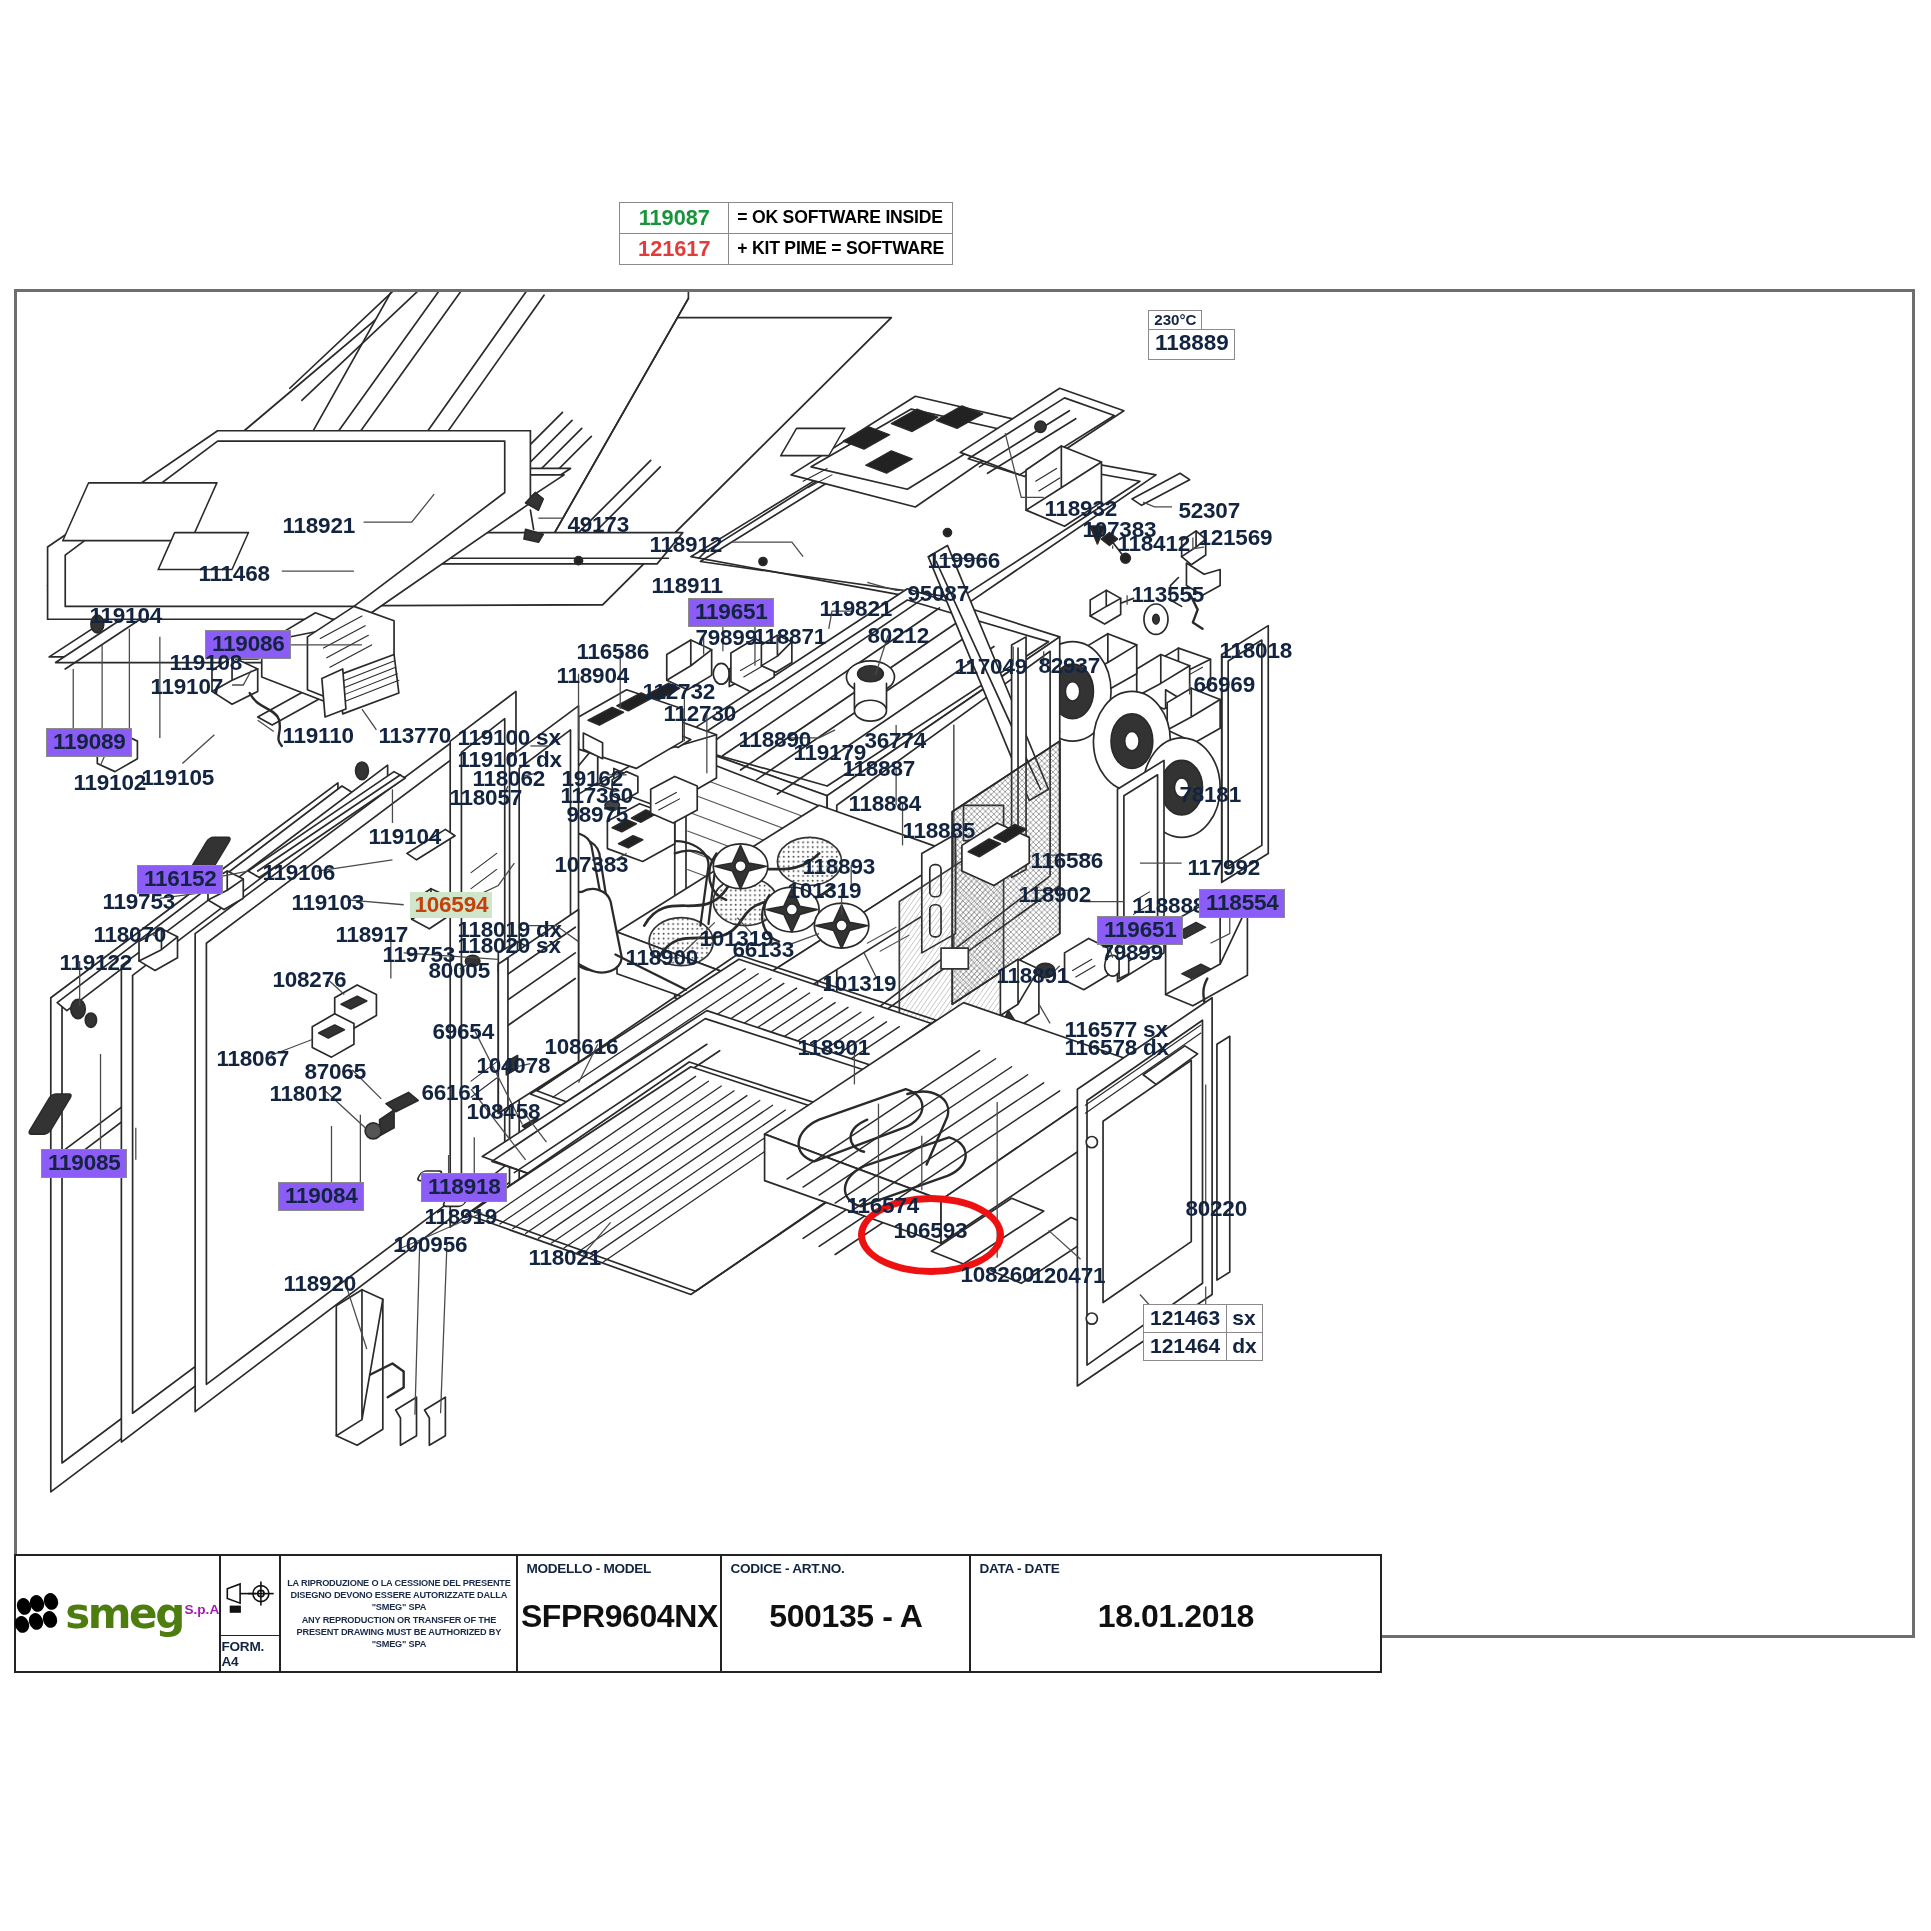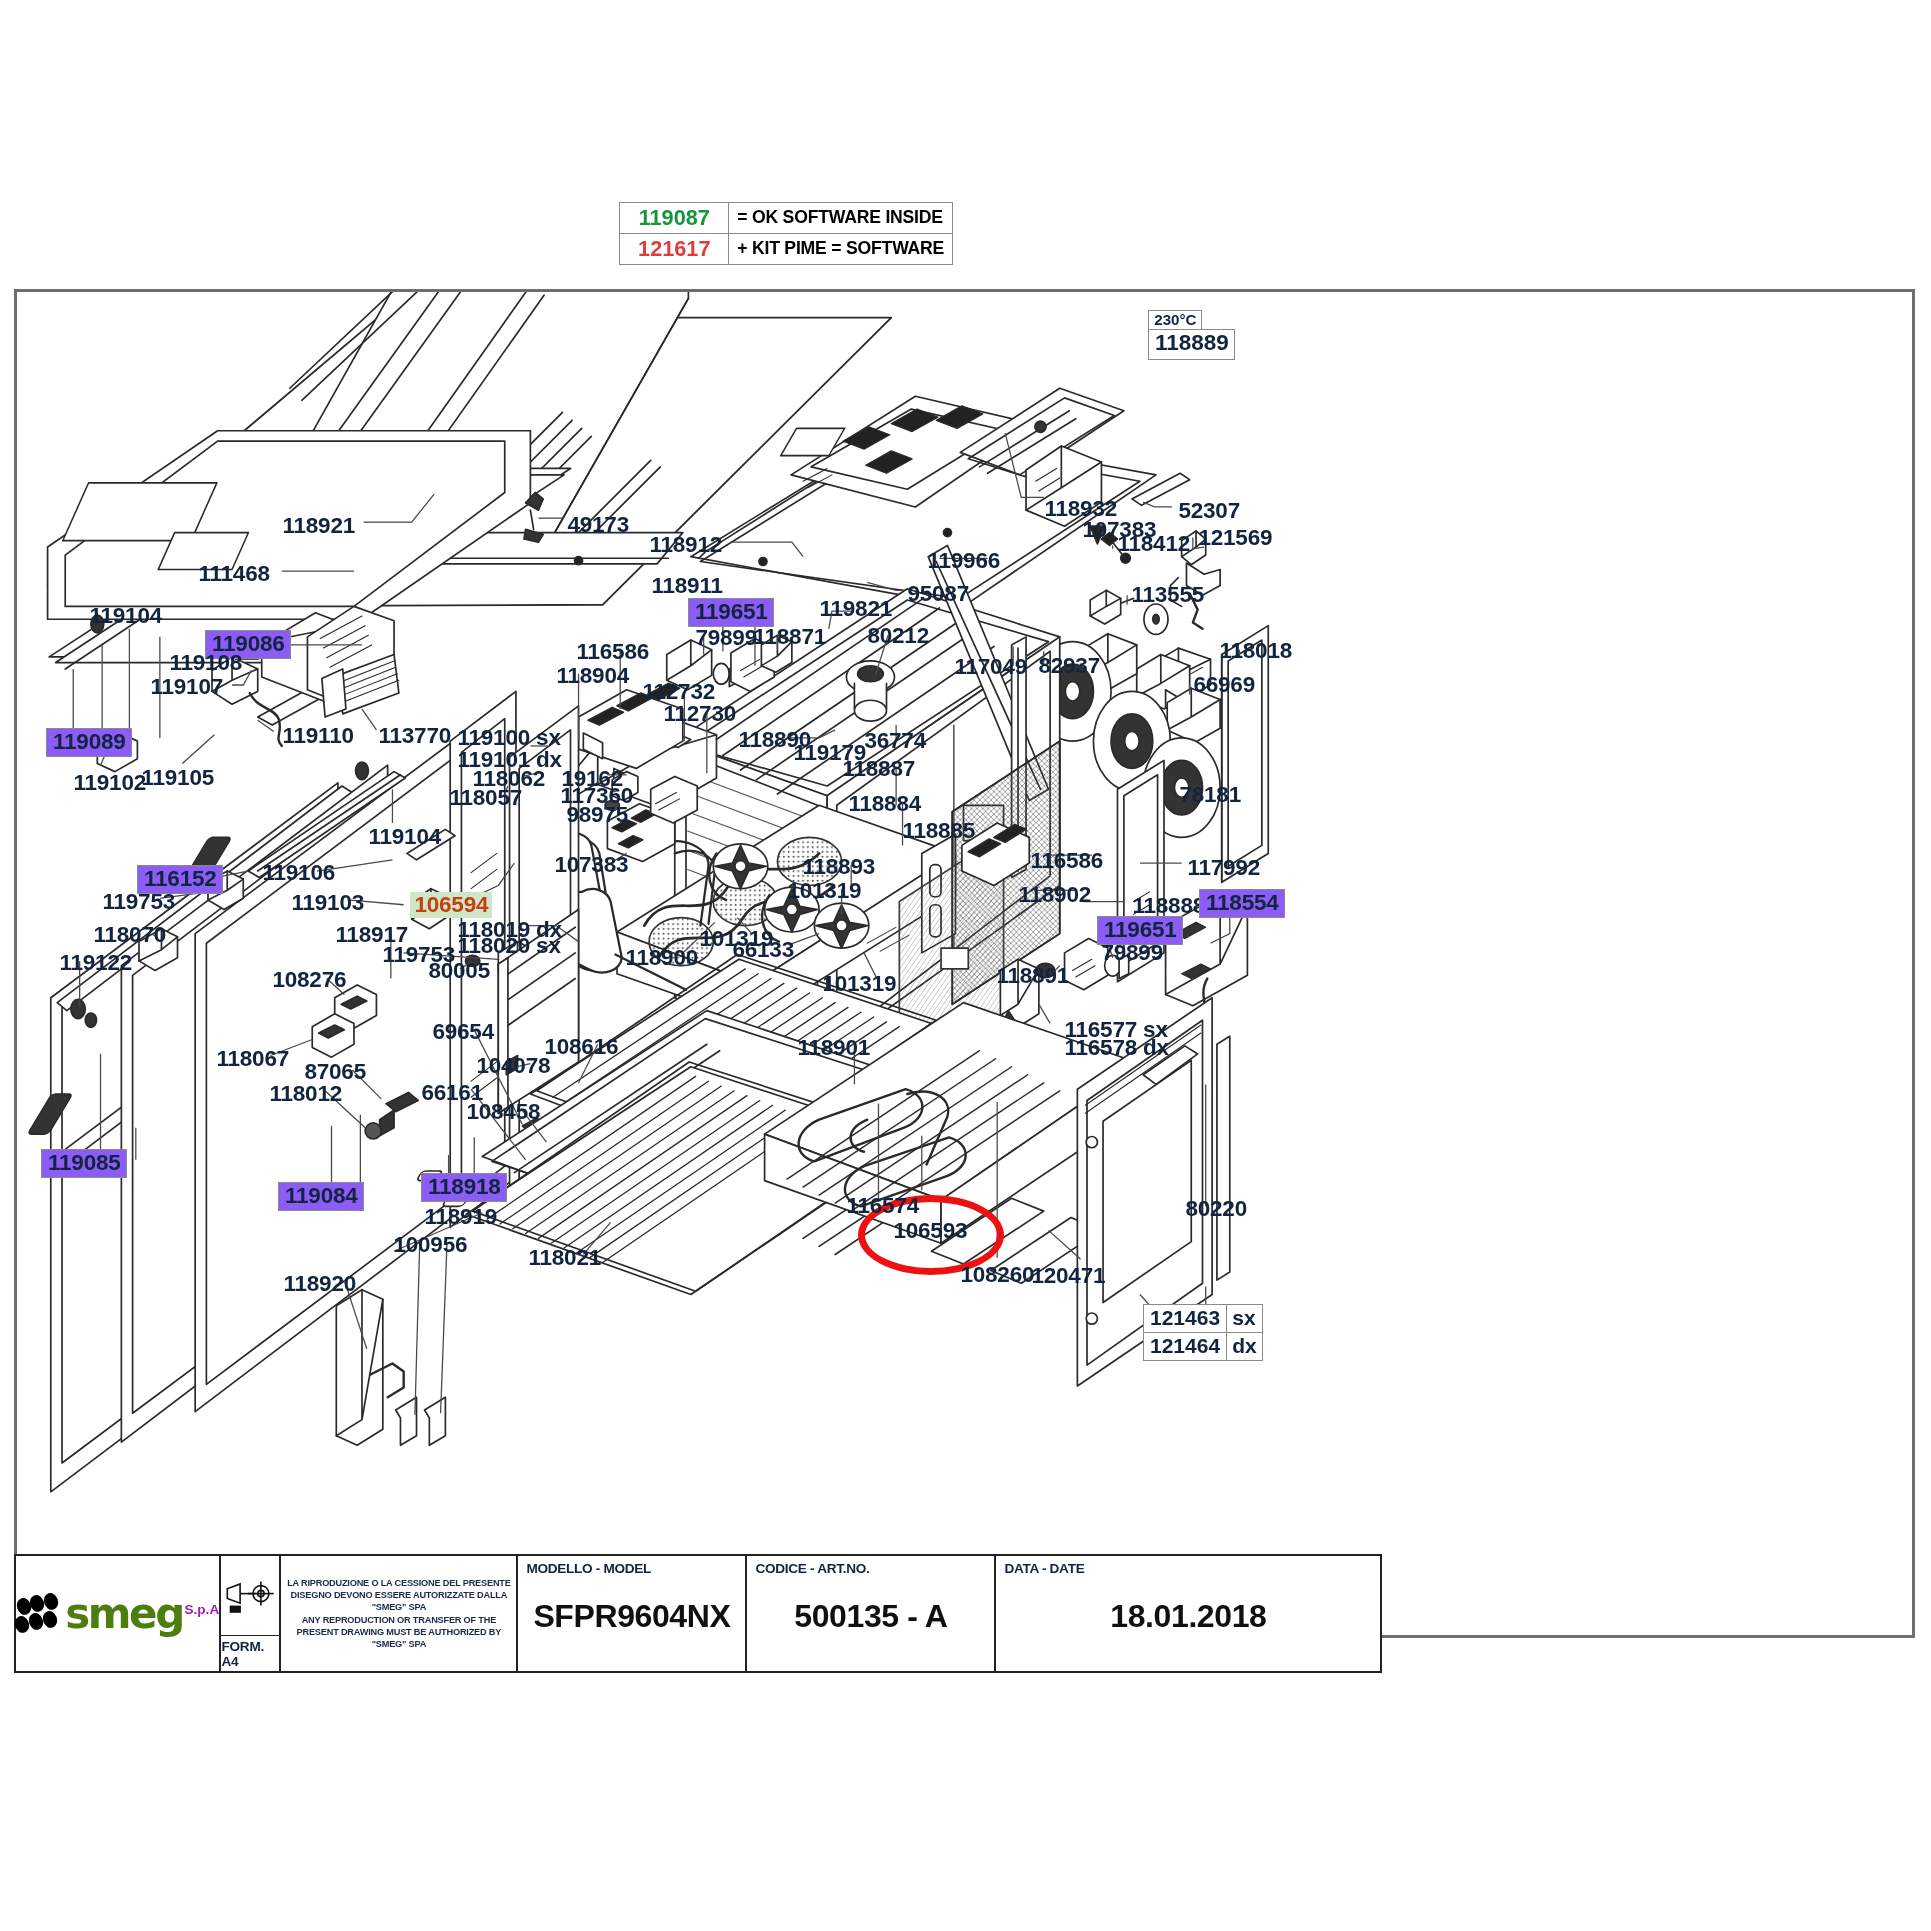--- a/index.html
+++ b/index.html
@@ -63,21 +63,21 @@
   .tbcell:last-child{border-right:none;}
   #tb-logo{width:205px;display:flex;align-items:center;justify-content:center;}
   #tb-proj{width:60px;display:flex;flex-direction:column;}
   #tb-proj .top{flex:1;border-bottom:1.6px solid #222;display:flex;align-items:center;justify-content:center;}
   #tb-proj .bot{height:35px;display:flex;align-items:center;justify-content:center;
                 font-size:13.6px;font-weight:bold;color:#12243f;letter-spacing:-0.2px;}
   #tb-legal{width:237px;display:flex;align-items:center;justify-content:center;
             text-align:center;padding:3.2px 4.8px;}
   #tb-legal p{margin:0;font-size:9.2px;font-weight:bold;color:#1a2a4a;
               line-height:1.32;letter-spacing:-0.2px;text-align:center;}
-  #tb-model{width:229px;}
+  #tb-model{width:204px;}
   #tb-code{width:249px;}
   #tb-date{flex:1;}
   .tbhdr{position:absolute;left:8px;top:4.8px;font-size:13.6px;font-weight:bold;
          color:#12243f;letter-spacing:-0.3px;}
   .tbval{position:absolute;left:0;right:0;top:42px;text-align:center;
          font-size:32px;font-weight:bold;color:#101010;letter-spacing:-0.4px;}
 
   
   .smeglogo{display:flex;align-items:flex-end;}
   .smeglogo .dots{position:relative;width:47px;height:38px;margin-right:1.6px;}

